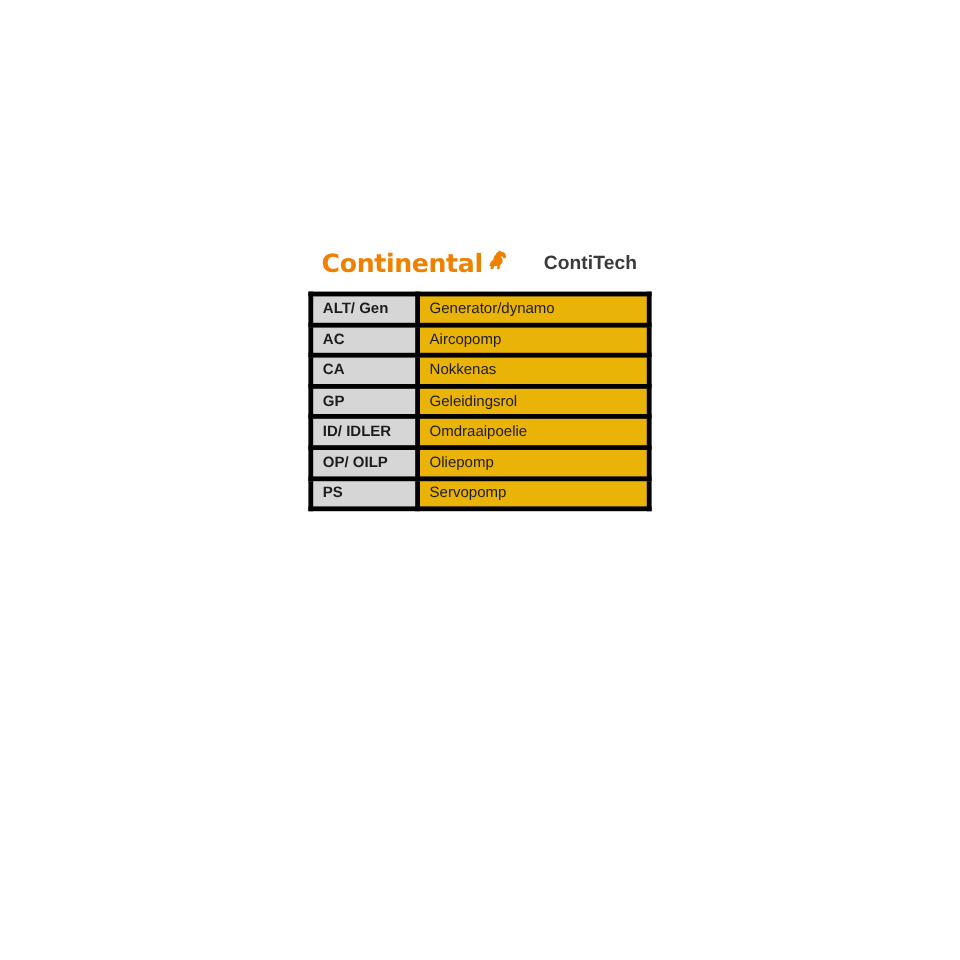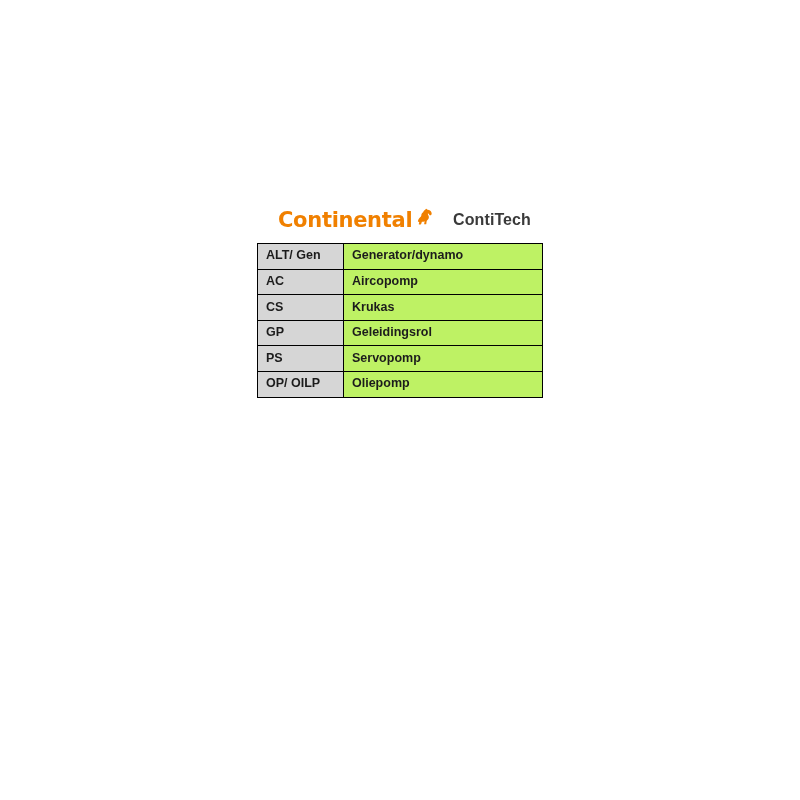--- a/index.html
+++ b/index.html
@@ -41,21 +41,20 @@
     height: 47px;
     padding: 0 12px 0 11px;
     background: #ffffff;
     box-sizing: border-box;
   }
 
   .brand {
     display: flex;
     align-items: center;
     gap: 2px;
-    margin-left: 10px;
   }
 
   .brand-word {
     color: #f08000;
     font-size: 21px;
     font-weight: bold;
     letter-spacing: -0.3px;
     font-family: "DejaVu Sans", sans-serif;
     line-height: 1;
     position: relative;
@@ -82,38 +81,38 @@
     border-collapse: collapse;
     width: 100%;
     table-layout: fixed;
   }
 
   table.legend-table tr {
     height: 25.6px;
   }
 
   table.legend-table td {
-    border: 1px solid #000000;
+    border: 4px solid #000000;
     font-size: 12.5px;
     padding: 0 0 0 8px;
     vertical-align: middle;
     color: #1c1c1c;
     line-height: 1.1;
   }
 
   td.abbr {
     width: 77px;
     background: #d6d6d6;
     font-weight: bold;
     border-left: 1px solid #b7b7b7;
   }
 
   td.desc {
-    background: #bef264;
-    font-weight: bold;
+    background: #eab308;
+    font-weight: normal;
   }
 </style>
 </head>
 <body>
 
 <div id="page">
 
   <div class="legend-card">
 
     <div class="legend-header">
@@ -132,32 +131,36 @@
       <tbody>
         <tr>
           <td class="abbr">ALT/ Gen</td>
           <td class="desc">Generator/dynamo</td>
         </tr>
         <tr>
           <td class="abbr">AC</td>
           <td class="desc">Aircopomp</td>
         </tr>
         <tr>
-          <td class="abbr">CS</td>
-          <td class="desc">Krukas</td>
+          <td class="abbr">CA</td>
+          <td class="desc">Nokkenas</td>
         </tr>
         <tr>
           <td class="abbr">GP</td>
           <td class="desc">Geleidingsrol</td>
         </tr>
         <tr>
-          <td class="abbr">PS</td>
-          <td class="desc">Servopomp</td>
+          <td class="abbr">ID/ IDLER</td>
+          <td class="desc">Omdraaipoelie</td>
         </tr>
         <tr>
           <td class="abbr">OP/ OILP</td>
           <td class="desc">Oliepomp</td>
+        </tr>
+        <tr>
+          <td class="abbr">PS</td>
+          <td class="desc">Servopomp</td>
         </tr>
       </tbody>
     </table>
 
   </div>
 </div>
 
 </body></html>

